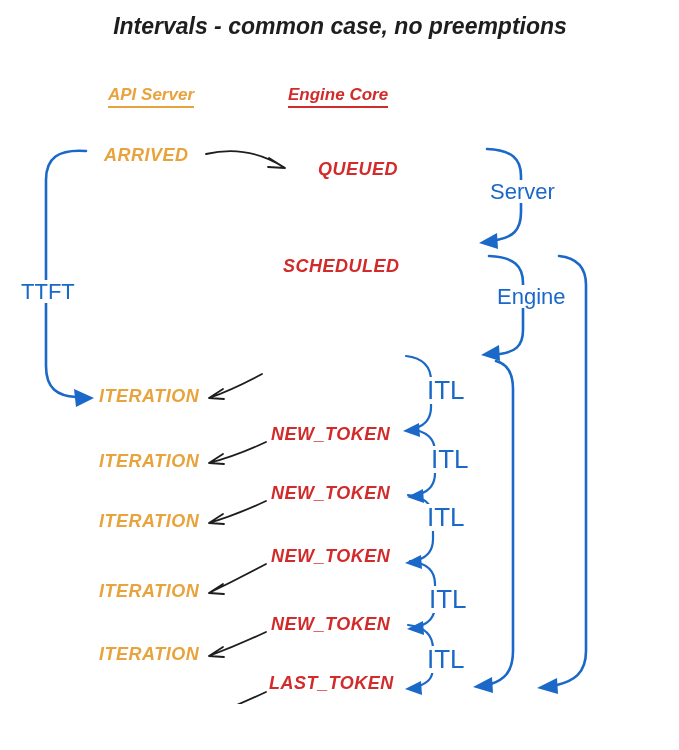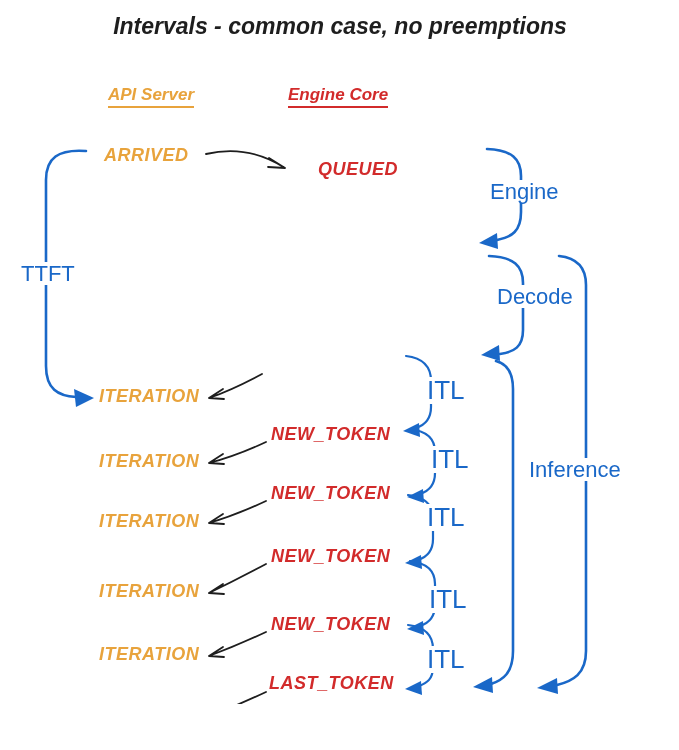--- a/index.html
+++ b/index.html
@@ -73,29 +73,29 @@
 
   <div class="t hand evt orange" style="left:104px; top:146px;">ARRIVED</div>
   <div class="t hand evt orange" style="left:99px; top:387px;">ITERATION</div>
   <div class="t hand evt orange" style="left:99px; top:452px;">ITERATION</div>
   <div class="t hand evt orange" style="left:99px; top:512px;">ITERATION</div>
   <div class="t hand evt orange" style="left:99px; top:582px;">ITERATION</div>
   <div class="t hand evt orange" style="left:99px; top:645px;">ITERATION</div>
   <div class="t hand evt orange" style="left:99px; top:705px;">ITERATION</div>
 
   <div class="t hand evt red" style="left:278px; top:160px;margin-left:40px;">QUEUED</div>
+  <div class="t hand evt red" style="left:283px; top:257px;">SCHEDULED</div>
   <div class="t hand evt red" style="left:271px; top:425px;">NEW_TOKEN</div>
   <div class="t hand evt red" style="left:271px; top:484px;">NEW_TOKEN</div>
   <div class="t hand evt red" style="left:271px; top:547px;">NEW_TOKEN</div>
   <div class="t hand evt red" style="left:271px; top:615px;">NEW_TOKEN</div>
   <div class="t hand evt red" style="left:269px; top:674px;">LAST_TOKEN</div>
 
-  <div class="t ilabel bg" style="left:18px; top:262px;">TTFT</div>
-  <div class="t ilabel bg" style="left:487px; top:180px;">Engine</div>
-  <div class="t ilabel bg" style="left:494px; top:285px;">Decode</div>
-  <div class="t ilabel bg" style="left:526px; top:458px;">Inference</div>
+  <div class="t ilabel bg" style="left:18px; top:280px;">TTFT</div>
+  <div class="t ilabel bg" style="left:487px; top:180px;">Server</div>
+  <div class="t ilabel bg" style="left:494px; top:285px;">Engine</div>
   <div class="t ilabel itl bg" style="left:424px; top:377px;">ITL</div>
   <div class="t ilabel itl bg" style="left:428px; top:446px;">ITL</div>
   <div class="t ilabel itl bg" style="left:424px; top:504px;">ITL</div>
   <div class="t ilabel itl bg" style="left:426px; top:586px;">ITL</div>
   <div class="t ilabel itl bg" style="left:424px; top:646px;">ITL</div>
 
 </div>
 
 </body></html>

